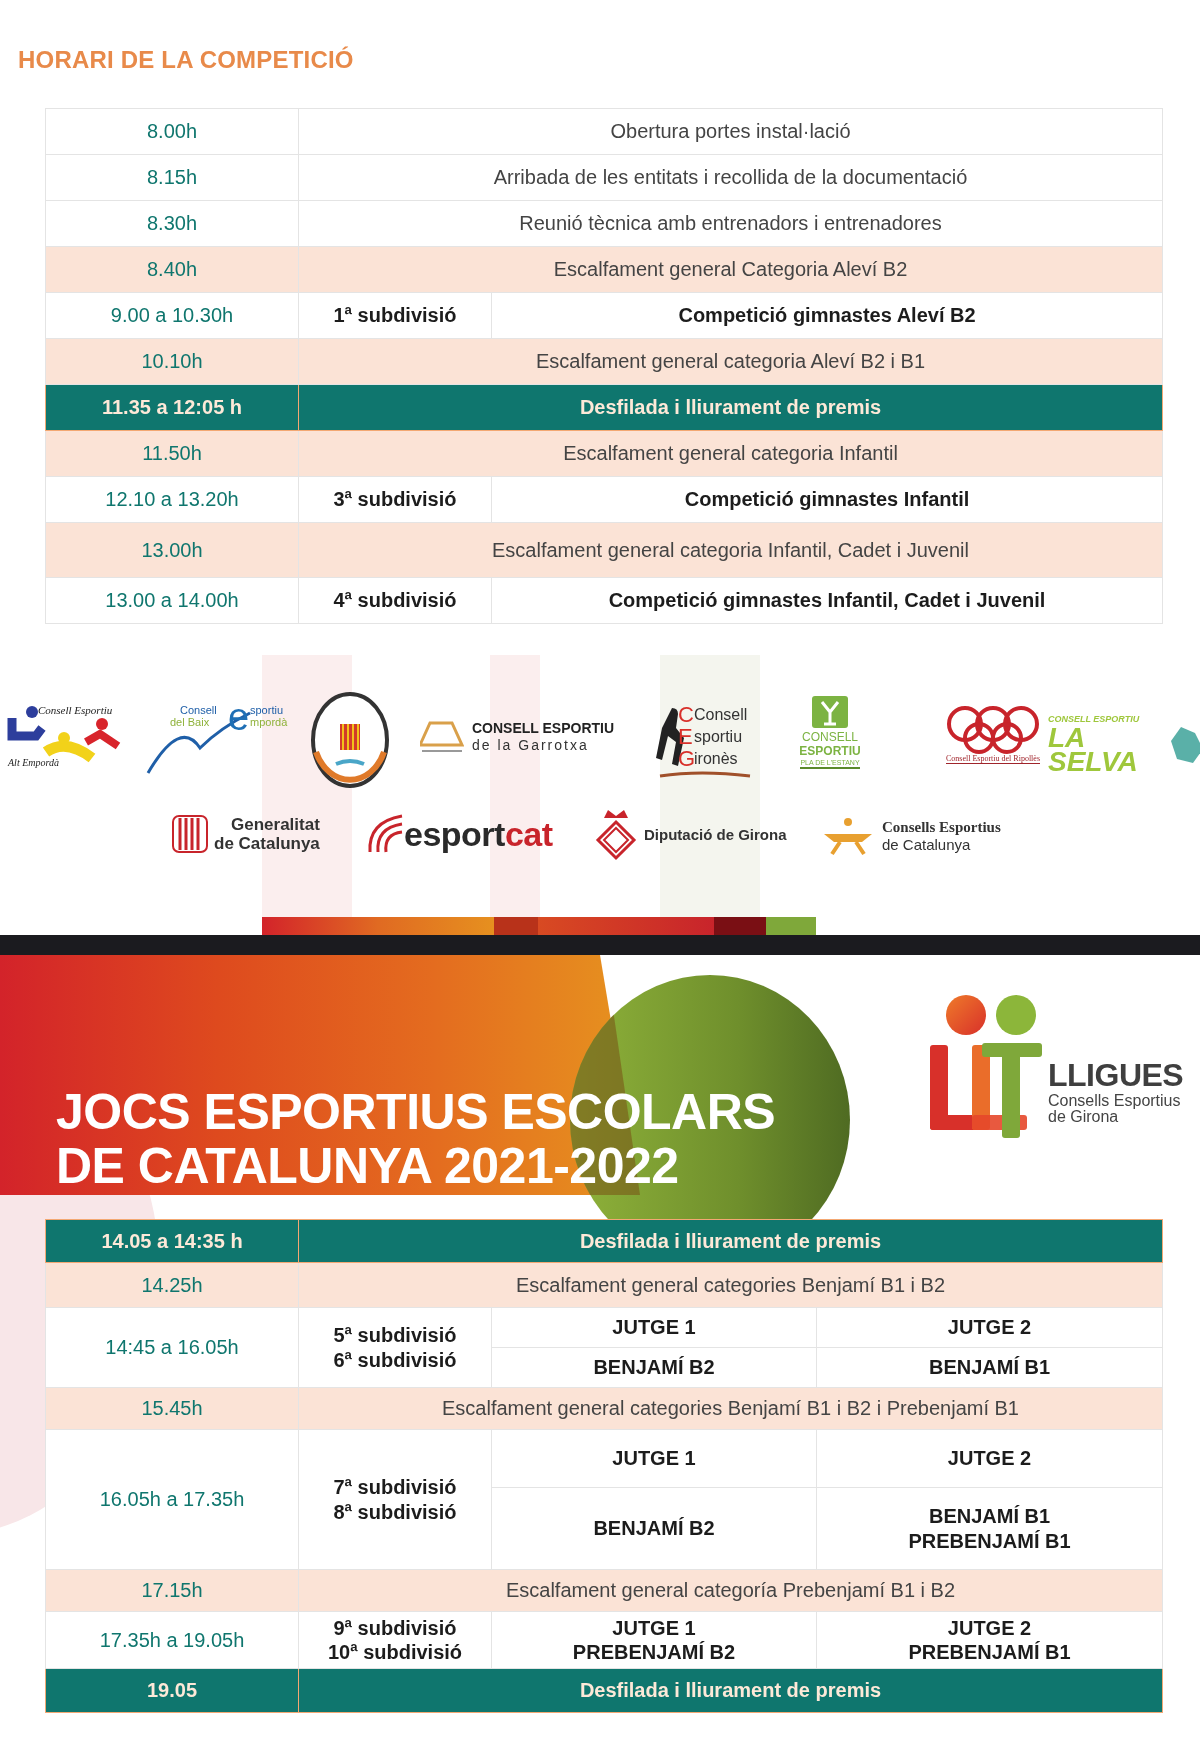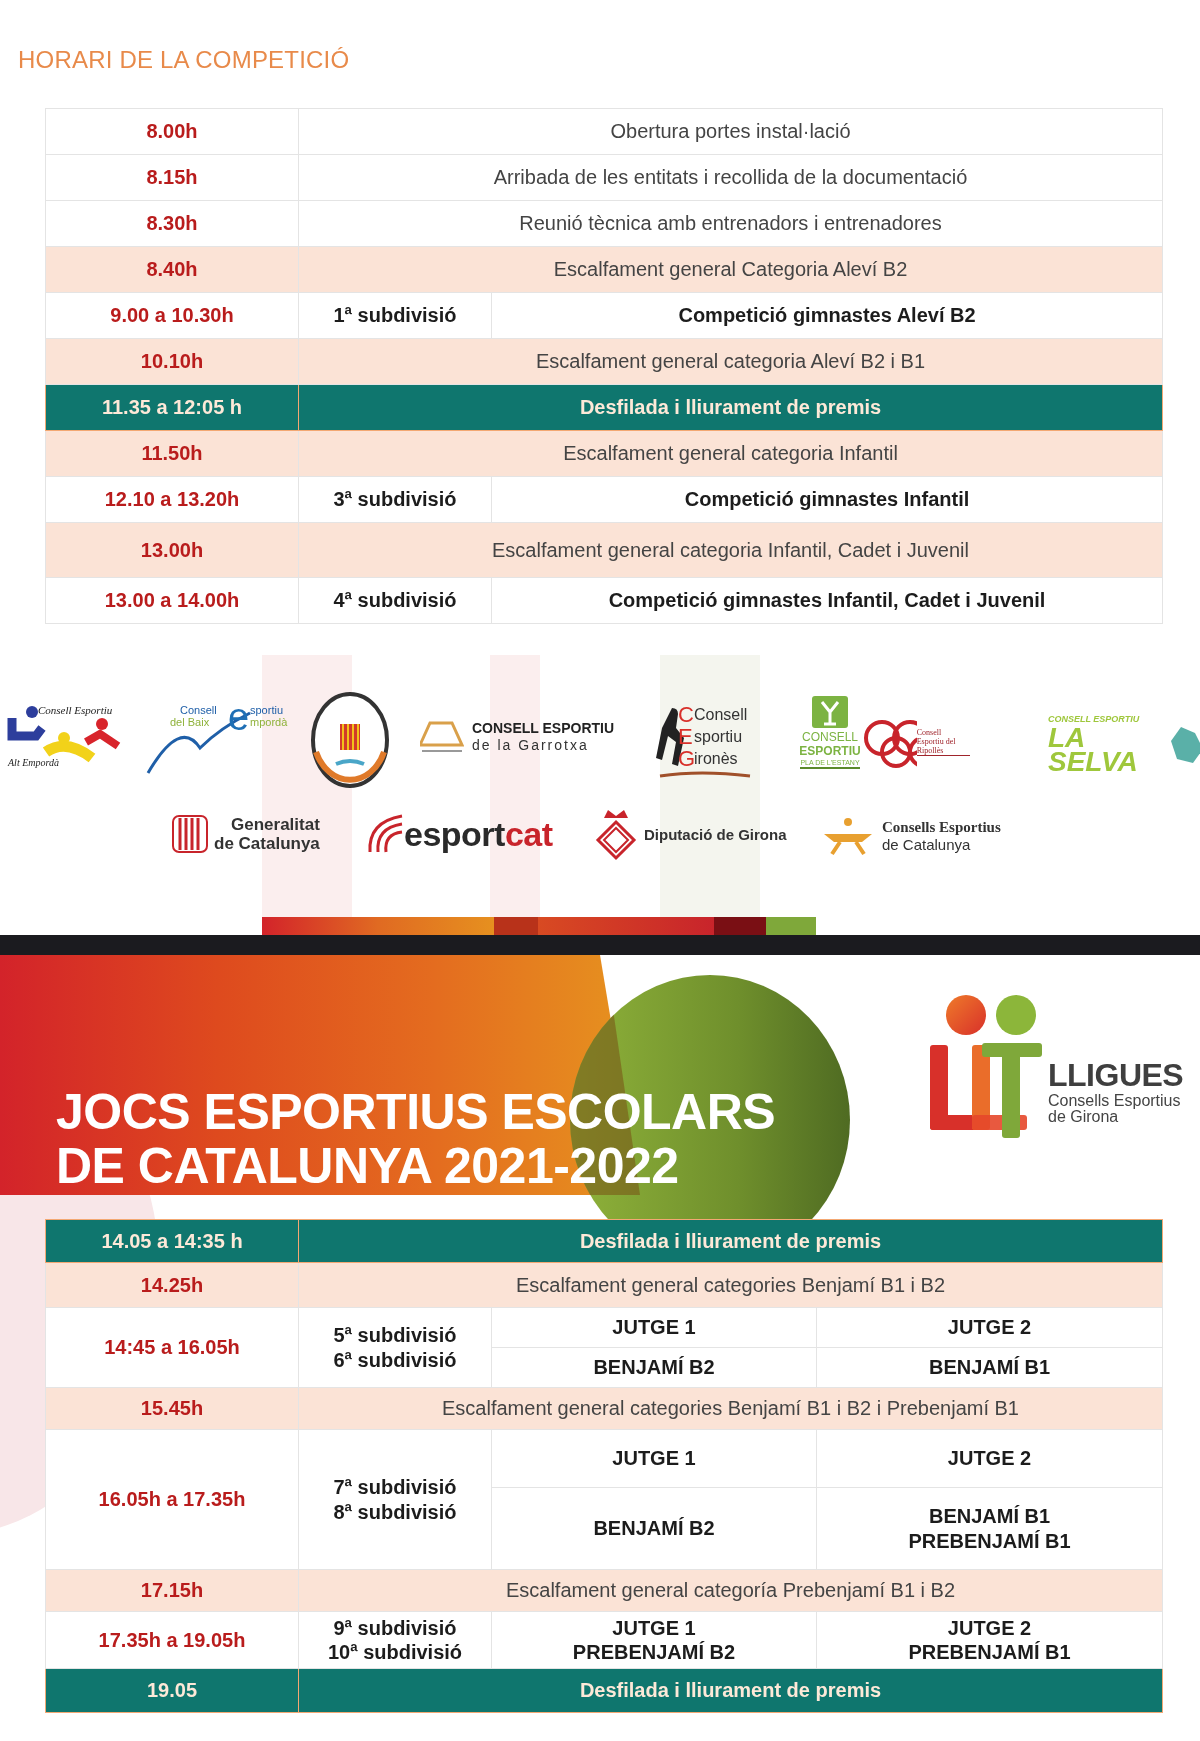--- a/index.html
+++ b/index.html
@@ -2,25 +2,25 @@
 <html><head>
 <meta charset="utf-8">
 <style>
   * { box-sizing: border-box; margin: 0; padding: 0; }
   html, body { width: 1200px; height: 1741px; overflow: hidden; background: #ffffff; }
   body { font-family: "Liberation Sans", "DejaVu Sans", sans-serif; position: relative; color: #1a1a1a; }
 
   
   .top { position: absolute; left: 0; top: 0; width: 1200px; height: 935px; background: #fff; overflow: hidden; }
   .bg-stripe { position: absolute; top: 655px; height: 280px; }
-  .page-title { position: absolute; left: 18px; top: 46px; font-size: 24px; font-weight: normal; color: #e88a4a; letter-spacing: 0.2px; }
+  .page-title { position: absolute; left: 18px; top: 46px; font-size: 24px; font-weight: bold; color: #e88a4a; letter-spacing: 0.2px; }
 
   table.sched { position: absolute; border-collapse: collapse; table-layout: fixed; }
   table.sched td { border: 1px solid #e4e4e4; text-align: center; vertical-align: middle; font-size: 20px; line-height: 1.22; }
-  td.t { font-weight: bold; color: #b91c1c; }
+  td.t { font-weight: normal; color: #0f766e; }
   td.d { font-weight: normal; color: #444; font-size: 20px; }
   td.b { font-weight: bold; color: #1c1c1c; }
   tr.w td { background: #ffffff; }
   tr.p td { background: #fbe3d6; }
   tr.o td { background: #0f766e; color: #fde9d8; font-weight: bold; border-color: #f3a873; }
 
   .logos1 { position: absolute; left: 0; top: 690px; width: 1200px; height: 110px; }
   .logo { position: absolute; display: flex; align-items: center; }
   .logos2 { position: absolute; left: 0; top: 800px; width: 1200px; height: 70px; }
   .bar-bottom { position: absolute; top: 917px; height: 18px; }
@@ -178,21 +178,21 @@
     </div>
     <div class="logo" style="left:790px;top:4px;width:80px;height:92px;flex-direction:column;">
       <svg width="40" height="36">
         <rect x="2" y="2" width="36" height="32" rx="3" fill="#7cb342"></rect>
         <path d="M12 8 l8 10 l8 -10 M20 18 v12 M14 30 h12" stroke="#fff" stroke-width="3" fill="none"></path>
       </svg>
       <div style="font-size:12px;color:#7cb342;line-height:14px;text-align:center;">CONSELL</div>
       <div style="font-size:12px;font-weight:bold;color:#7cb342;line-height:14px;text-align:center;">ESPORTIU</div>
       <div style="font-size:7px;color:#7cb342;line-height:9px;text-align:center;border-bottom:2px solid #5a8a2a;">PLA DE L'ESTANY</div>
     </div>
-    <div class="logo" style="left:860px;top:12px;width:110px;height:80px;">
+    <div class="logo" style="left:938px;top:12px;width:110px;height:80px;flex-direction:column;">
       <svg width="100" height="52">
         <circle cx="22" cy="22" r="16" stroke="#c8242b" stroke-width="4" fill="none"></circle>
         <circle cx="50" cy="22" r="16" stroke="#c8242b" stroke-width="4" fill="none"></circle>
         <circle cx="78" cy="22" r="16" stroke="#c8242b" stroke-width="4" fill="none"></circle>
         <circle cx="36" cy="36" r="14" stroke="#c8242b" stroke-width="4" fill="none"></circle>
         <circle cx="64" cy="36" r="14" stroke="#c8242b" stroke-width="4" fill="none"></circle>
       </svg>
       <div style="font-size:8px;color:#a0242b;font-family:'Liberation Serif',serif;border-bottom:1px solid #a0242b;">Consell Esportiu del Ripollès</div>
     </div>
     <div class="logo" style="left:1048px;top:28px;width:152px;height:50px;">

